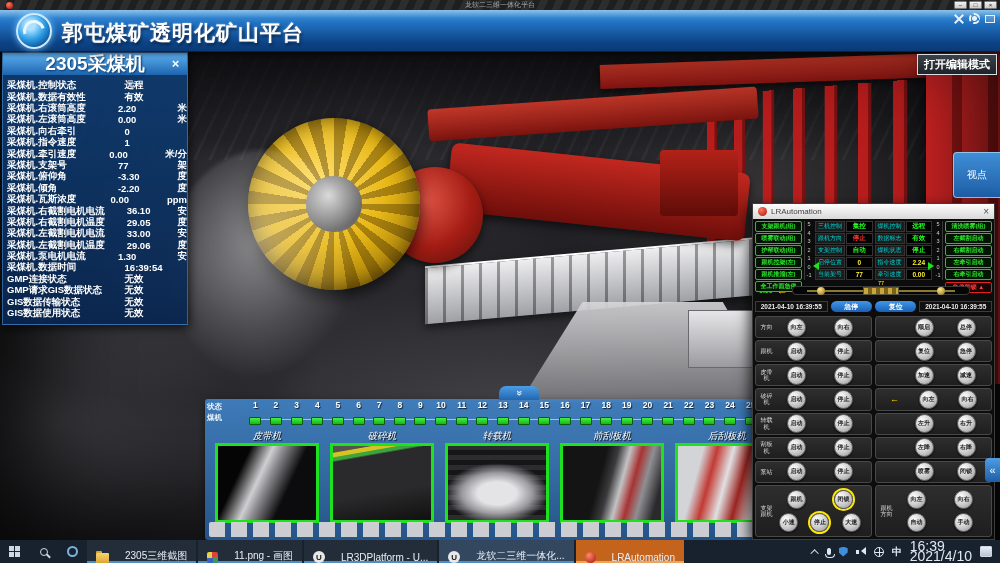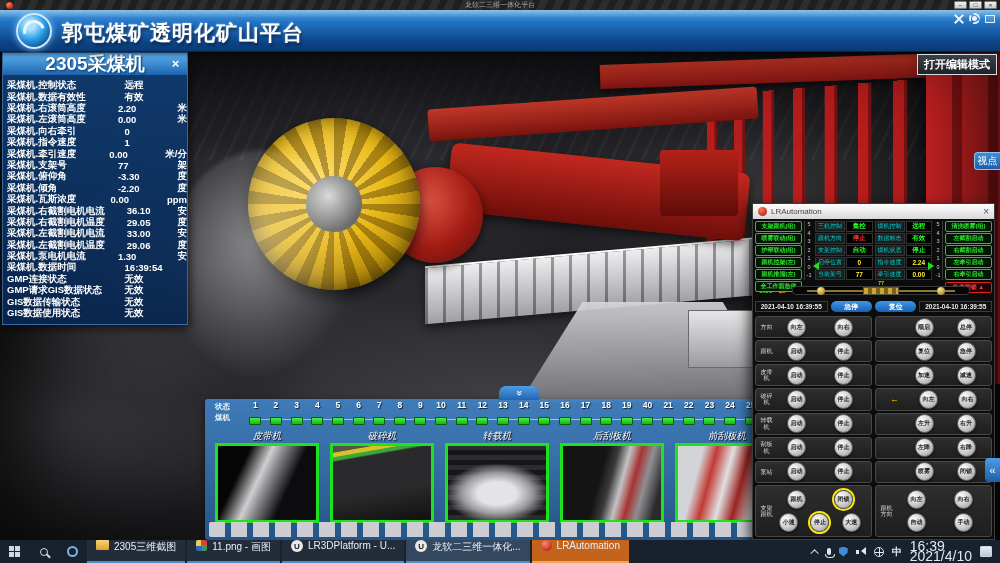--- a/index.html
+++ b/index.html
@@ -102,39 +102,39 @@
   .lp-title{font-size:19px;font-weight:bold;color:#fff;text-shadow:1px 1px 2px #063a6e;}
   .lp-close{position:absolute;right:4px;top:3px;width:15px;height:16px;color:#fff;font-size:13px;line-height:15px;
     text-align:center;font-weight:bold;cursor:pointer;}
   .lp-rows{padding:4px 0 5px 4px;}
   .lp-row{display:flex;height:11.4px;align-items:center;gap:22px;}
   .lp-row .l{width:104px;font-size:9.5px;font-weight:bold;color:#fff;white-space:nowrap;}
   .lp-row .v{width:44px;font-size:9.5px;font-weight:bold;color:#fff;white-space:nowrap;}
   .lp-row .u{flex:1;font-size:9.5px;font-weight:bold;color:#fff;white-space:nowrap;}
 
   
-  #viewpoint{position:absolute;right:0;top:152px;width:26px;padding:2px 2px;z-index:4;
+  #viewpoint{position:absolute;right:0;top:152px;width:47px;padding:16px 2px;z-index:4;
     background:linear-gradient(#3f8ed6,#1d5ea6);border:1px solid #8fc4f0;border-right:none;
     border-radius:4px 0 0 4px;color:#fff;font-size:10px;text-align:center;line-height:12px;word-break:break-all;cursor:pointer;margin-left:7px;}
   #sidecollapse{position:absolute;right:0;top:458px;width:15px;height:24px;z-index:7;
     background:linear-gradient(#4d9de6,#1d5ea6);border-radius:4px 0 0 4px;color:#fff;font-size:11px;
     display:flex;align-items:center;justify-content:center;cursor:pointer;}
 
   
   #camstrip{position:absolute;left:205px;top:386px;width:560px;height:154px;z-index:3;}
   .cam-chevron{position:absolute;left:294px;top:0;width:40px;height:14px;z-index:2;
     background:linear-gradient(#4d9de6,#2266ae);border-radius:7px 7px 0 0;color:#d8ecff;
     display:flex;align-items:center;justify-content:center;cursor:pointer;}
   .cam-chevron span{display:inline-block;transform:rotate(90deg);font-size:10px;font-weight:bold;line-height:10px;}
   .cam-body{position:absolute;left:0;top:13px;right:0;bottom:0;
     background:linear-gradient(rgba(64,130,196,.92),rgba(40,98,160,.82));border-radius:3px;box-shadow:0 3px 8px rgba(0,0,0,.5);}
   .numbar{height:28px;display:flex;position:relative;padding:1px 4px 1px 0;}
   .numbar::after{content:'';position:absolute;left:44px;right:8px;bottom:7px;height:1px;background:rgba(255,255,255,.55);}
   .numlabels{width:40px;color:#eaf4ff;font-size:7.5px;display:flex;flex-direction:column;justify-content:space-between;
-    padding:2px 0 3px 10px;font-weight:bold;}
+    padding:2px 0 3px 2px;font-weight:bold;}
   .numcells{flex:1;display:flex;position:relative;z-index:1;}
   .numcell{flex:1;display:flex;flex-direction:column;align-items:center;justify-content:space-between;padding:1px 0;}
   .numcell .n{font-size:8.5px;color:#fff;font-weight:bold;line-height:9px;text-shadow:1px 1px 1px #123;}
   .numcell .sq{width:12px;height:8px;background:linear-gradient(#44f044,#17b517);border:1px solid #0a5c0a;border-radius:1px;}
   .cam-figs{display:flex;padding:1px 8px 0 10px;gap:11px;height:102px;overflow:hidden;}
   .fig{width:104px;flex:none;display:flex;flex-direction:column;}
   .fig .cap{font-size:9.5px;color:#fff;font-style:italic;text-align:center;height:15px;line-height:15px;
     text-shadow:1px 1px 1px #000;white-space:nowrap;}
   .fig .shot{height:80px;border:3px solid #1de21d;}
   .fig:nth-of-type(1) .shot{background:linear-gradient(115deg,#050505 25%,#cfcfd2 42%,#8e8e92 50%,#0c0c0e 68%);}
@@ -210,21 +210,21 @@
 
   
   #taskbar{position:absolute;left:0;top:540px;width:1000px;height:23px;z-index:12;background:#18222f;
     display:flex;align-items:stretch;}
   .tb-btn{width:29px;display:flex;align-items:center;justify-content:center;cursor:pointer;}
   .win-ic{width:11px;height:11px;display:grid;grid-template-columns:5px 5px;grid-template-rows:5px 5px;gap:1px;}
   .win-ic i{background:#cfd8e2;}
   .mag{width:8px;height:8px;border:1.5px solid #cfd8e2;border-radius:50%;position:relative;}
   .mag::after{content:'';position:absolute;width:5px;height:1.5px;background:#cfd8e2;transform:rotate(45deg);right:-4px;bottom:-2px;}
   .cort{width:11px;height:11px;border:2px solid #7fb2d9;border-radius:50%;}
-  .tb-item{display:flex;align-items:flex-start;gap:5px;padding:0 9px;color:#e8eef6;font-size:10px;white-space:nowrap;
+  .tb-item{display:flex;align-items:flex-end;gap:16px;padding:0 9px;color:#e8eef6;font-size:10px;white-space:nowrap;
     background:rgba(255,255,255,.05);box-shadow:inset 0 -2px 0 #4d8fc4;margin-right:2px;cursor:pointer;max-width:160px;overflow:hidden;}
   .tb-item.active{background:#33475f;}
   .tb-item.orange{background:#c4631c;box-shadow:inset 0 -2px 0 #eda45c;}
   .ic-folder{width:13px;height:10px;background:linear-gradient(#f7d374,#dca62e);border-radius:1px;position:relative;flex:none;}
   .ic-folder::before{content:'';position:absolute;left:0;top:-2px;width:6px;height:2px;background:#dca62e;border-radius:1px 1px 0 0;}
   .ic-paint{width:11px;height:11px;border-radius:2px;flex:none;
     background:conic-gradient(#d8433a 0 25%,#3a9a56 25% 50%,#3a62c4 50% 75%,#e3d24a 75%);}
   .ic-u{width:12px;height:12px;border-radius:50%;background:#e8e8e8;color:#1a1a1a;font-size:8px;font-weight:bold;
     display:flex;align-items:center;justify-content:center;flex:none;}
   .ic-dragon2{width:11px;height:11px;border-radius:50%;background:radial-gradient(circle at 35% 30%,#ff8a6a,#a80f0f);flex:none;}
@@ -524,21 +524,21 @@
               <div class="n">18</div>
               <div class="sq"></div>
             </div>
 
             <div class="numcell">
               <div class="n">19</div>
               <div class="sq"></div>
             </div>
 
             <div class="numcell">
-              <div class="n">40</div>
+              <div class="n">20</div>
               <div class="sq"></div>
             </div>
 
             <div class="numcell">
               <div class="n">21</div>
               <div class="sq"></div>
             </div>
 
             <div class="numcell">
               <div class="n">22</div>
@@ -572,26 +572,26 @@
             <div class="cap">破碎机</div>
             <div class="shot"></div>
           </div>
 
           <div class="fig">
             <div class="cap">转载机</div>
             <div class="shot"></div>
           </div>
 
           <div class="fig">
+            <div class="cap">前刮板机</div>
+            <div class="shot"></div>
+          </div>
+
+          <div class="fig">
             <div class="cap">后刮板机</div>
-            <div class="shot"></div>
-          </div>
-
-          <div class="fig">
-            <div class="cap">前刮板机</div>
             <div class="shot"></div>
           </div>
         </div>
       <div class="filmstrip"></div>
     </div>
   </div>
 
   <div id="lrwin">
     <div class="lr-title">
       <div class="lr-dragon"></div>

